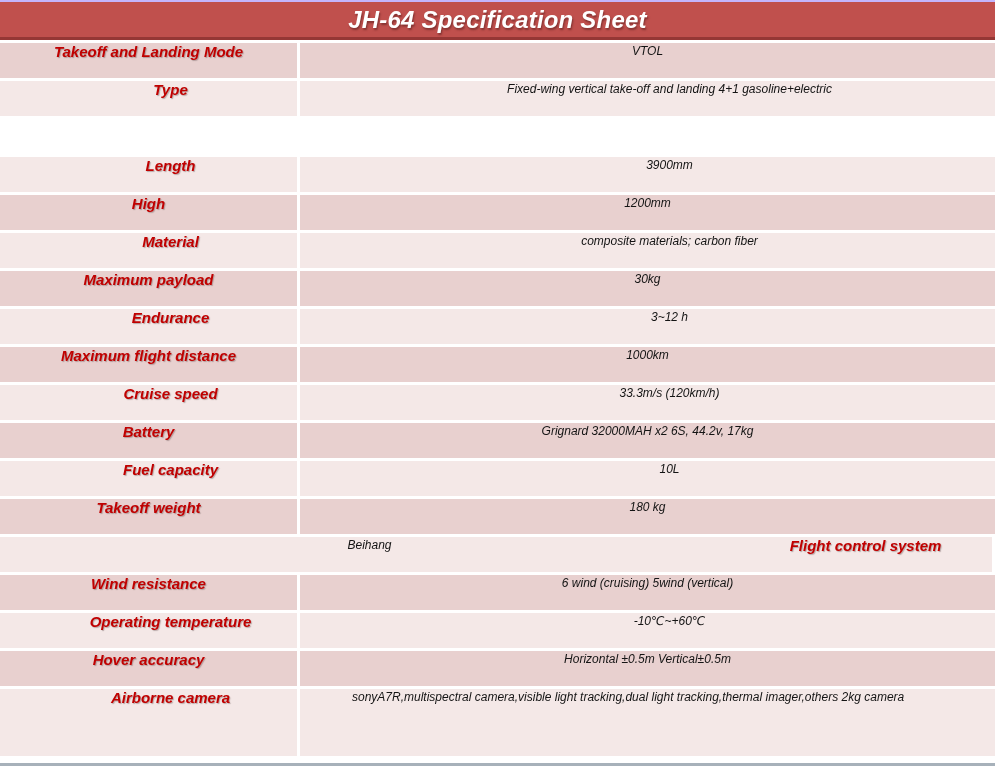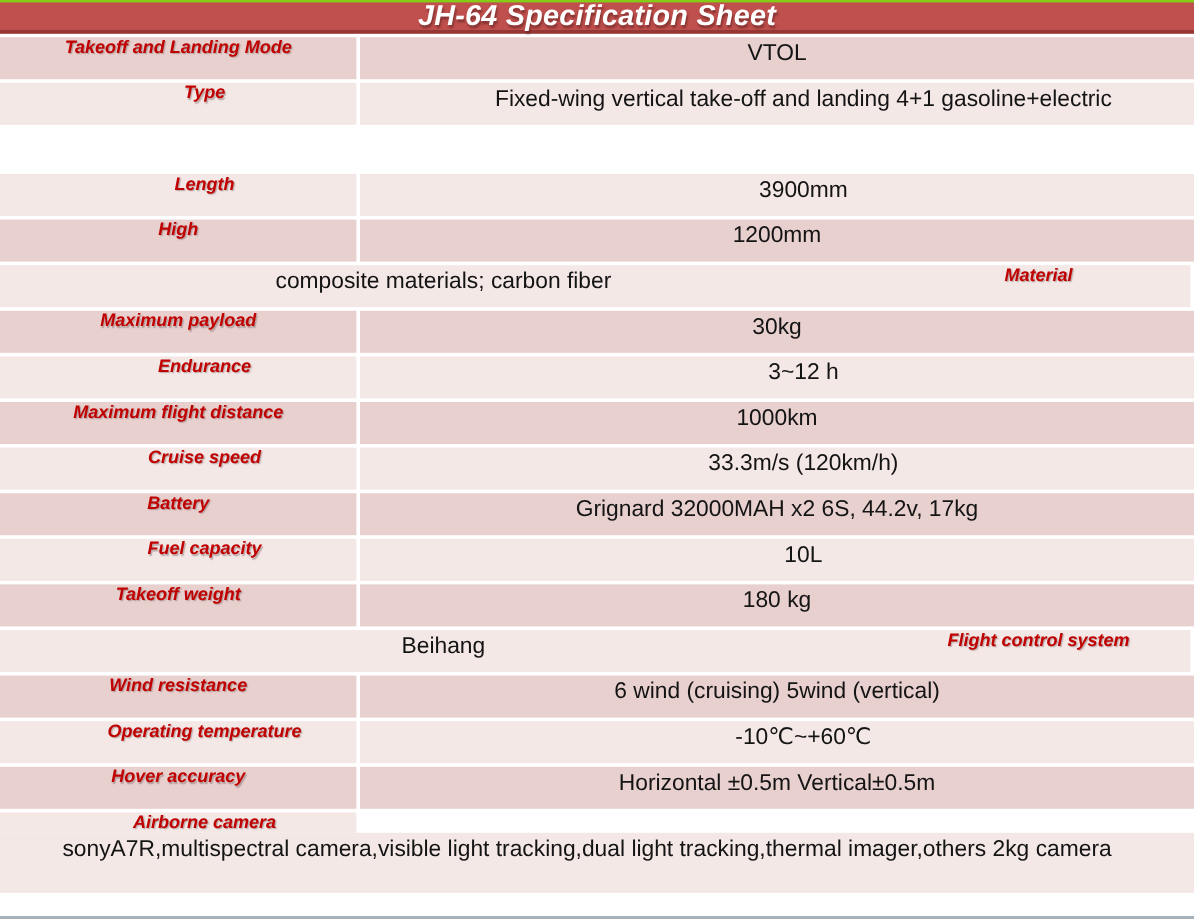--- a/index.html
+++ b/index.html
@@ -12,48 +12,48 @@
     --bottom-line:#a7b1ba;
   }
   *{margin:0;padding:0;box-sizing:border-box;}
   html,body{background:#ffffff;}
   body{
     width:995px;height:768px;overflow:hidden;
     font-family:"Liberation Sans","DejaVu Sans",sans-serif;
   }
   .sheet{width:995px;height:768px;display:flex;flex-direction:column;}
   .header{
-    height:28px;flex:0 0 auto;
+    height:40px;flex:0 0 auto;
     background:var(--header-bg);
-    border-top:2px solid #84cc16;
+    border-top:2px solid #c4b5fd;
     border-bottom:3px solid var(--header-border);
     display:flex;align-items:center;justify-content:center;
   }
   .header .title{
     color:#ffffff;font-size:24px;font-weight:bold;font-style:italic;
     letter-spacing:.2px;
     text-shadow:1px 2px 2px rgba(80,25,25,.55);
   }
   .rows{flex:1 1 auto;display:flex;flex-direction:column;padding-top:3px;}
   .row{
     display:flex;flex:0 0 auto;height:35px;margin-bottom:3px;
   }
-  .row.tall{height:67px;flex-direction:column;}
+  .row.tall{height:67px;}
   .row .cell{display:flex;align-items:flex-start;justify-content:center;}
   .row .label-cell{width:297px;margin-right:3px;}
   .row .value-cell{flex:1 1 auto;}
   .row.dark .cell{background:var(--row-dark);}
   .row.light .cell{background:var(--row-light);padding-left:44px;}
   .label{
     color:var(--label-text);font-size:15px;font-weight:bold;font-style:italic;
     text-shadow:1px 1px 1px rgba(110,90,90,.45);
     text-align:center;
   }
   .value{
-    color:var(--value-text);font-size:19px;
+    color:var(--value-text);font-size:12px;font-style:italic;
     text-align:center;line-height:1.45;
   }
   .row.left-align .value-cell{justify-content:flex-start;}
   .row.left-align .value{text-align:left;padding:0 14px 0 8px;}
   .footer{
     flex:0 0 auto;height:9px;
     border-top:3px solid #ffffff;
     background:linear-gradient(to bottom,#ffffff 0 1px,var(--bottom-line) 1px 4px,#ffffff 4px);
   }
 </style>
@@ -98,25 +98,25 @@
   <div class="row dark">
     <div class="cell label-cell">
       <span class="label">High</span>
     </div>
     <div class="cell value-cell">
       <span class="value">1200mm</span>
     </div>
   </div>
 
   <div class="row light">
+    <div class="cell label-cell">
+      <span class="label">Material</span>
+    </div>
     <div class="cell value-cell">
       <span class="value">composite materials; carbon fiber</span>
-    </div>
-    <div class="cell label-cell">
-      <span class="label">Material</span>
     </div>
   </div>
 
   <div class="row dark">
     <div class="cell label-cell">
       <span class="label">Maximum payload</span>
     </div>
     <div class="cell value-cell">
       <span class="value">30kg</span>
     </div>

